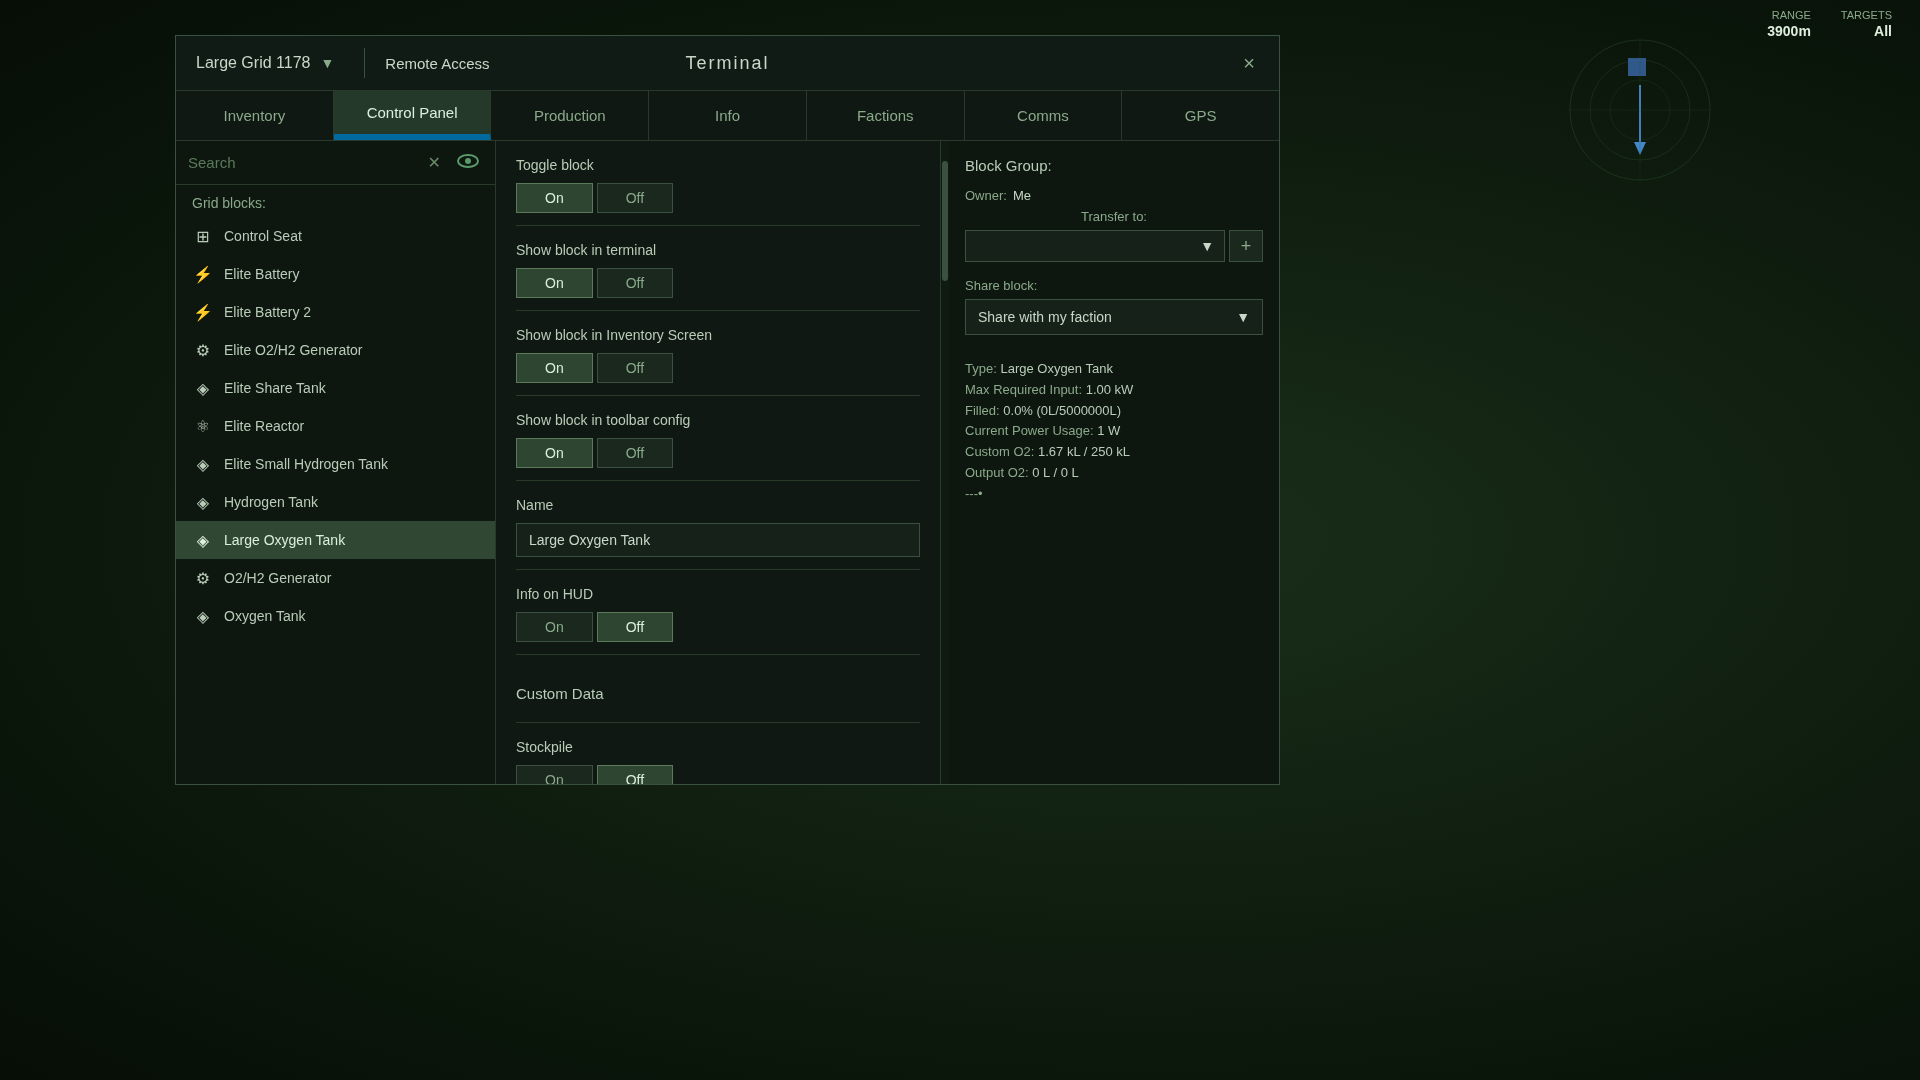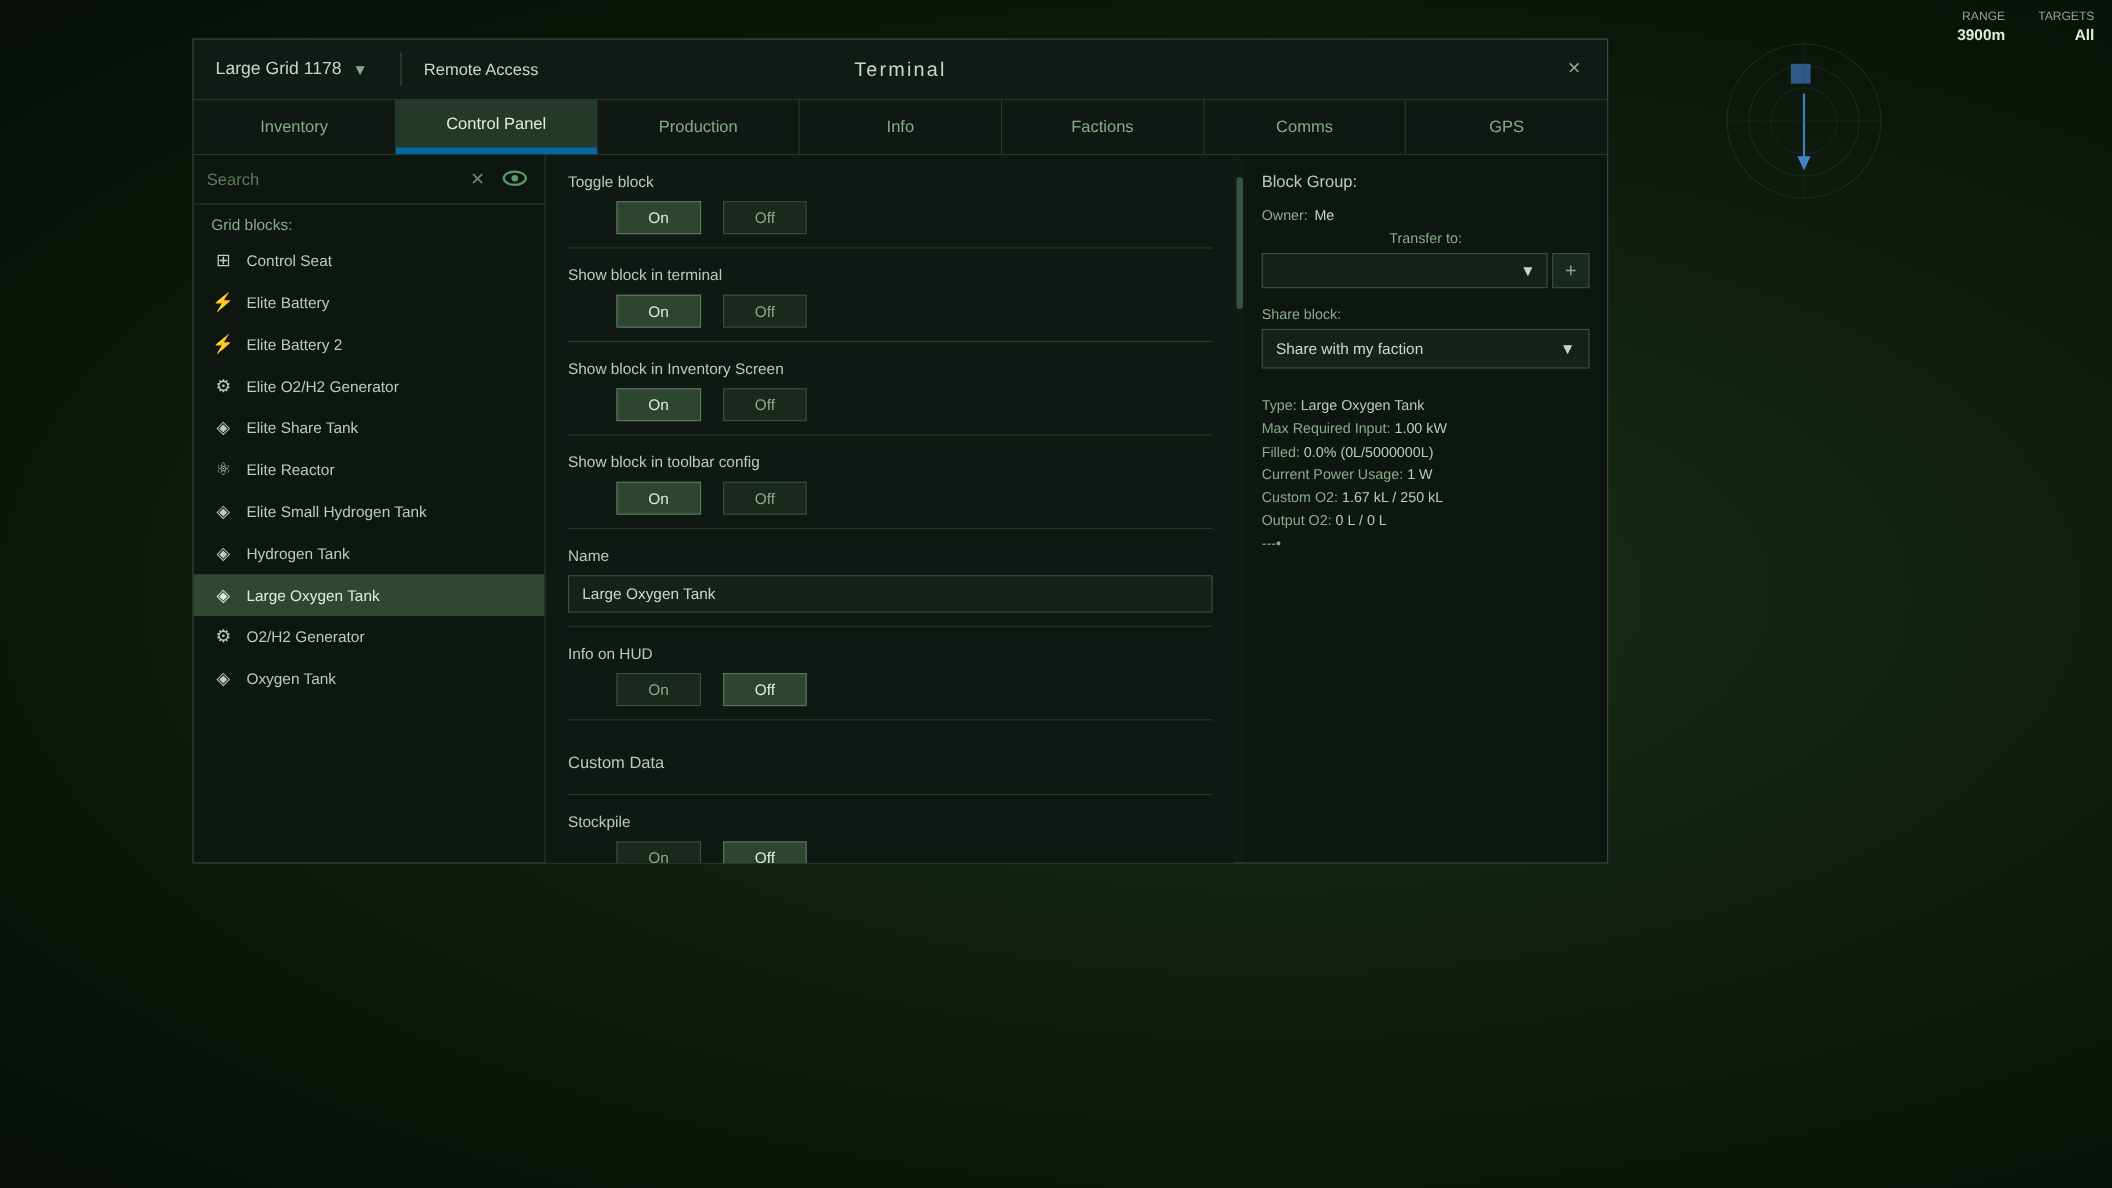--- a/index.html
+++ b/index.html
@@ -18,21 +18,21 @@
       position: absolute;
       inset: 0;
       background: radial-gradient(ellipse at 60% 50%, #1a2e1a 0%, #0d1a0d 60%, #060e06 100%);
       z-index: 0;
     }
 
     
     .hud-top-right {
       position: absolute;
       top: 0;
-      right: 0;
+      right: 12px;
       z-index: 5;
       display: flex;
       gap: 30px;
       padding: 8px 16px;
       color: #c8d8c8;
       font-size: 13px;
       line-height: 1.3;
     }
 
     .hud-item {
@@ -49,21 +49,21 @@
       font-size: 14px;
       color: #ddeedd;
       font-weight: bold;
     }
 
     
     .terminal-window {
       position: absolute;
       top: 35px;
       left: 175px;
-      width: 1287px;
+      width: 1105px;
       height: 750px;
       background: rgba(18, 28, 22, 0.97);
       border: 1px solid #3a5040;
       z-index: 10;
       display: flex;
       flex-direction: column;
     }
 
     
     .terminal-header {
@@ -332,22 +332,21 @@
     }
 
     .control-label {
       color: #b8ccb8;
       font-size: 14px;
       margin-bottom: 10px;
     }
 
     .toggle-group {
       display: flex;
-      gap: 20px;
-      margin-left: 44px;
+      gap: 4px;
     }
 
     .toggle-btn {
       padding: 6px 28px;
       background: rgba(30, 45, 32, 0.8);
       border: 1px solid #3a5040;
       color: #8aaa8a;
       font-size: 14px;
       cursor: pointer;
       transition: background 0.15s;

